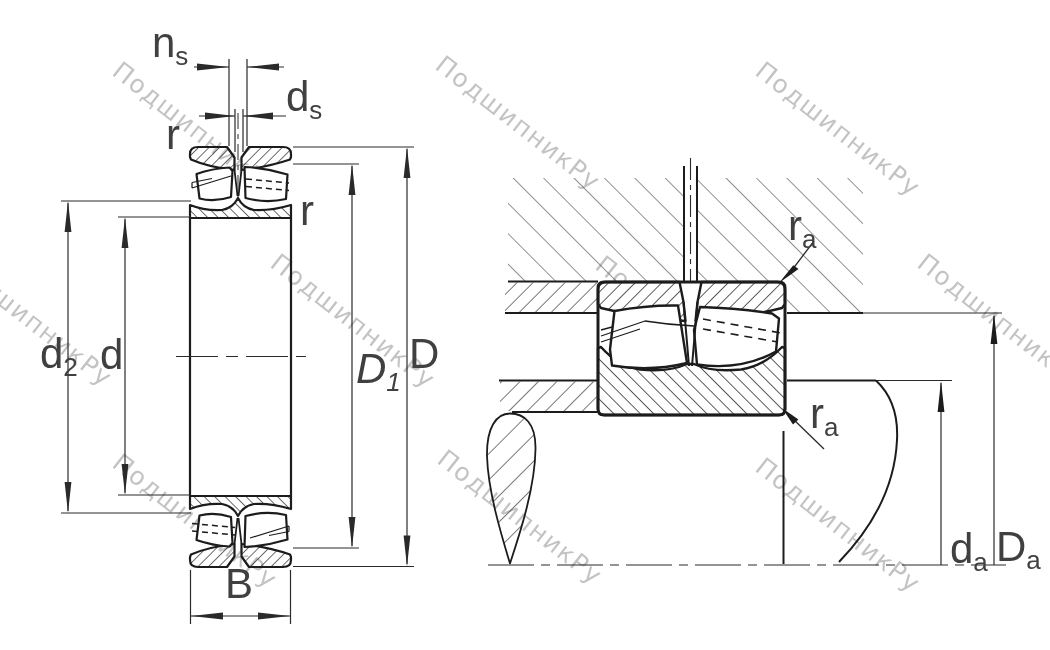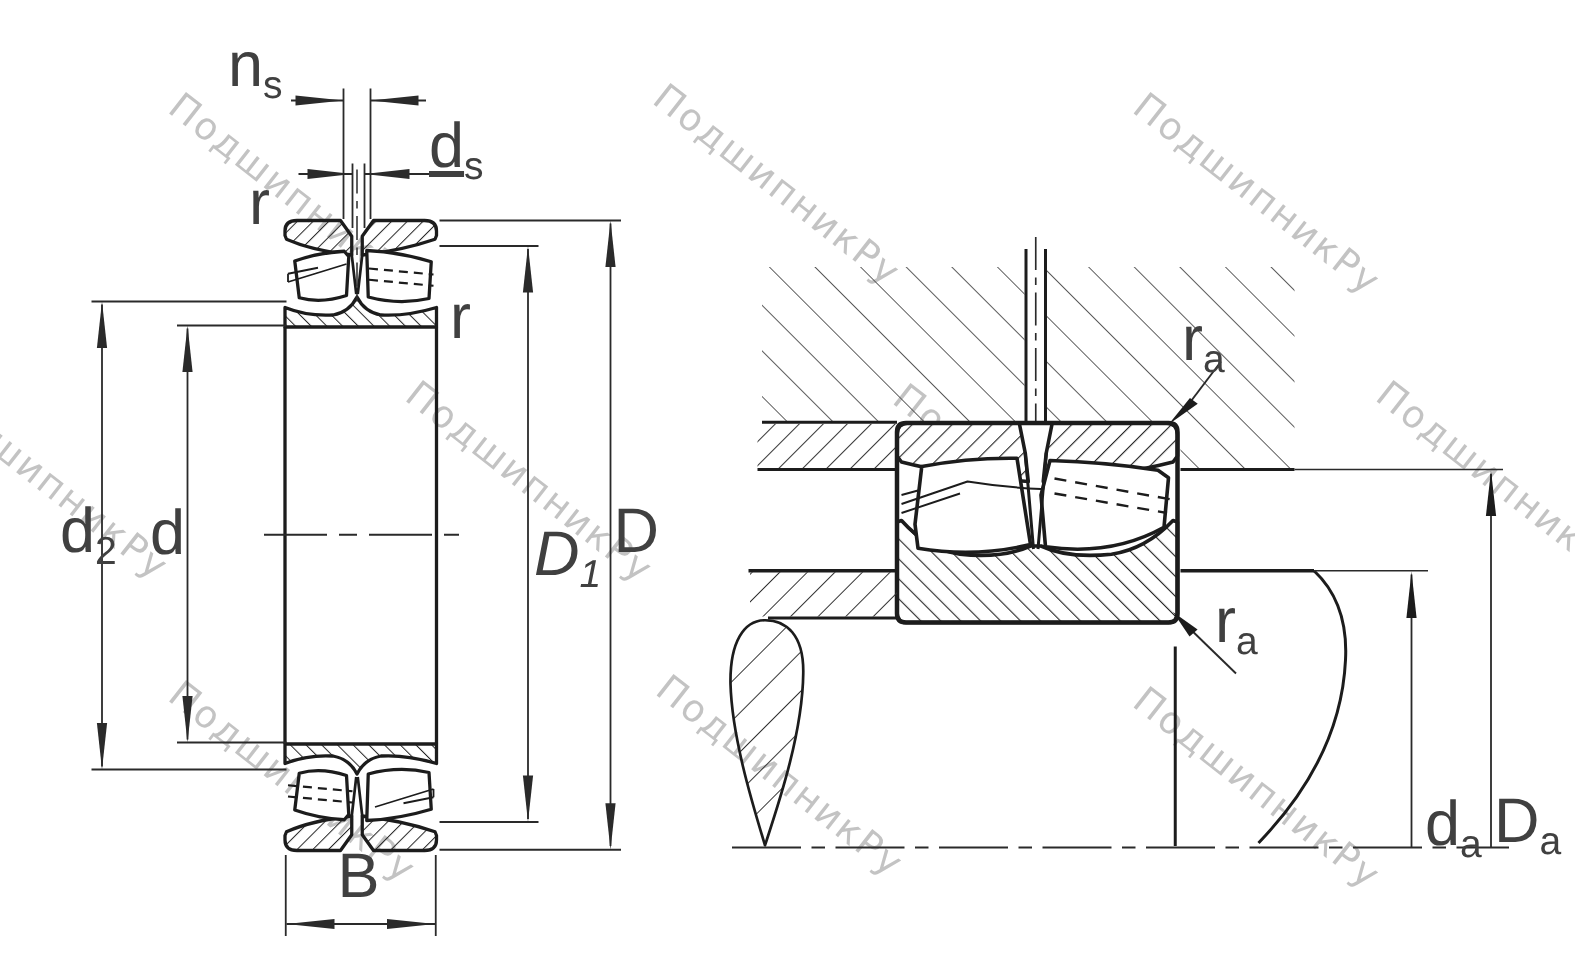--- a/index.html
+++ b/index.html
@@ -192,21 +192,21 @@
 
       <path fill="none" stroke-width="1.3" d="M814,241 L789,274"></path>
       <polygon points="779,283 798.5,269.1 793.3,265.3" stroke="none"></polygon>
 
       <path fill="none" stroke-width="1.3" d="M824,449 L790,416"></path>
       <polygon points="782,408 798.4,419.6 793,424.4" stroke="none"></polygon>
     </g>
   </svg>
 
   <div class="lbl" style="left:152px;top:22px;"><span>n</span><sub>s</sub></div>
-  <div class="lbl" style="left:286px;top:76px;text-decoration:underline;"><span>d</span><sub>s</sub></div>
+  <div class="lbl" style="left:286px;top:76px;"><span>d</span><sub>s</sub></div>
   <div class="lbl" style="left:166px;top:114px;"><span>r</span></div>
   <div class="lbl" style="left:300px;top:190px;"><span>r</span></div>
   <div class="lbl" style="left:40px;top:333px;"><span>d</span><sub>2</sub></div>
   <div class="lbl" style="left:100px;top:334px;"><span>d</span></div>
   <div class="lbl" style="left:356px;top:348px;font-style:italic;"><span>D</span><sub>1</sub></div>
   <div class="lbl" style="left:409px;top:333px;"><span>D</span></div>
   <div class="lbl" style="left:225px;top:563px;"><span>B</span></div>
   <div class="lbl" style="left:788px;top:205px;"><span>r</span><sub>a</sub></div>
   <div class="lbl" style="left:810px;top:393px;"><span>r</span><sub>a</sub></div>
   <div class="lbl" style="left:950px;top:528px;"><span>d</span><sub>a</sub></div>

